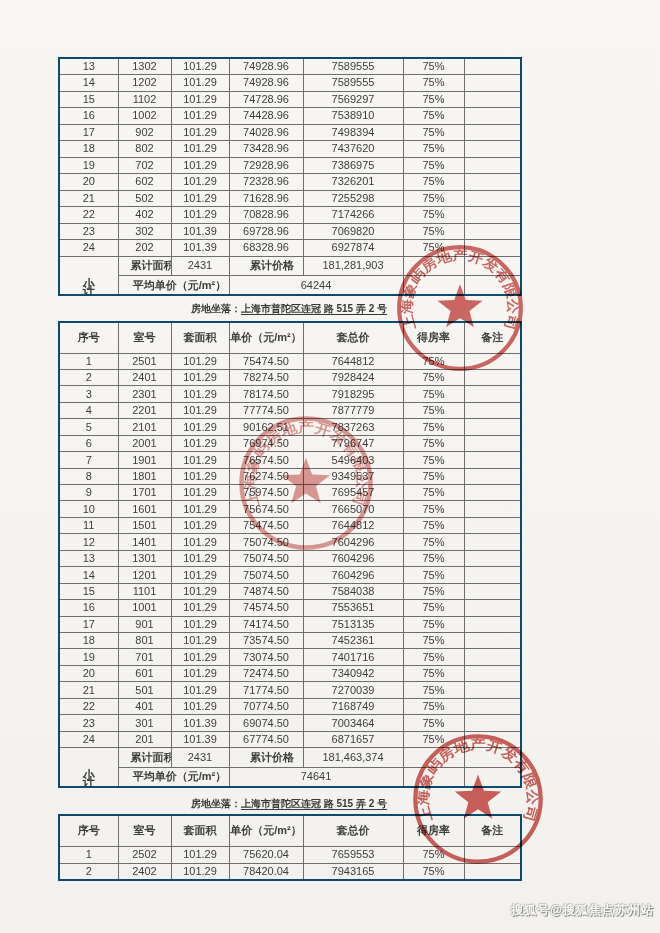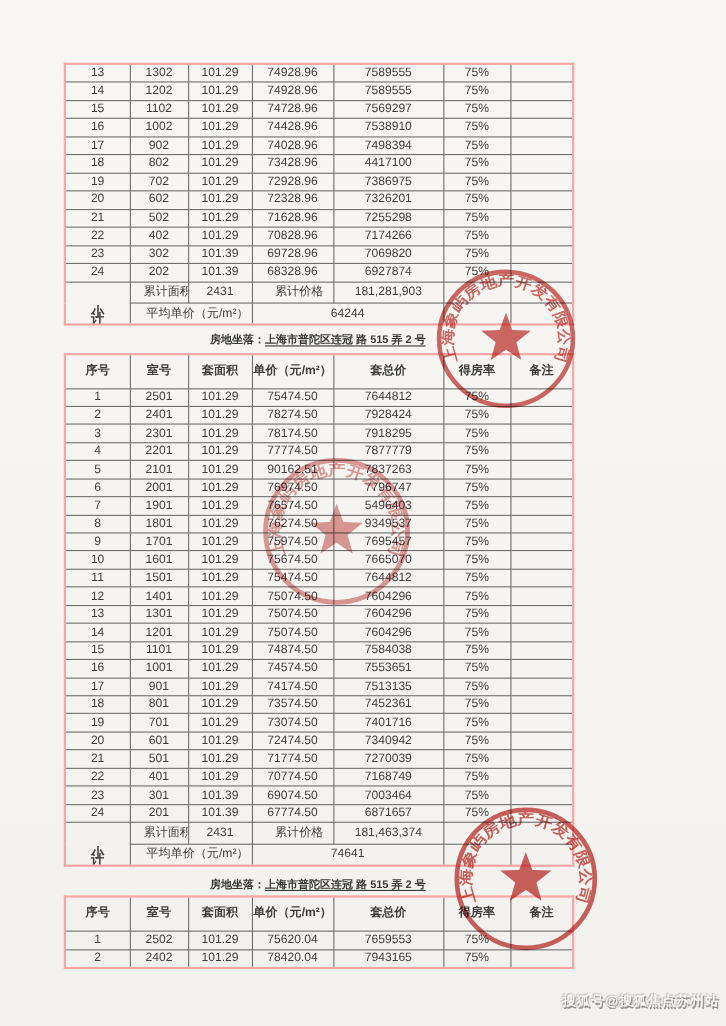--- a/index.html
+++ b/index.html
@@ -5,36 +5,36 @@
   html,body{margin:0;padding:0;}
   body{
     width:660px;height:933px;position:relative;overflow:hidden;
     background:linear-gradient(180deg,#f7f6f2 0%,#f5f4f0 60%,#f2f1ed 100%);
     font-family:"Liberation Sans","DejaVu Sans",sans-serif;
     color:#3d3d3d;
   }
   .abs{position:absolute;}
   table.doc{
     border-collapse:collapse;table-layout:fixed;
-    border:2px solid #fca5a5;
+    border:2px solid #0c4a6e;
     background:transparent;
   }
   table.doc td,table.doc th{
     border:1px solid #6e6e6e;
     font-size:11px;font-weight:400;text-align:center;vertical-align:middle;
     padding:0;line-height:1.15;color:#3d3d3d;overflow:hidden;white-space:nowrap;
   }
   table.doc th{font-weight:700;white-space:normal;line-height:1.2;}
   tbody.data tr{height:16.5px;}
   #table2 tbody.data tr{height:16.45px;}
   #table3 tbody.data tr{height:17px;}
   thead tr{height:31px;margin-top:44px;}
   tbody.sum tr{height:19.5px;}
   tbody.sum td{font-weight:400;}
-  tbody.sum td.lbl{font-weight:400;padding-left:12px;}
+  tbody.sum td.lbl{font-weight:700;padding-left:12px;}
   .vert{
     writing-mode:vertical-rl;text-orientation:upright;
     display:inline-block;line-height:1;letter-spacing:7px;font-weight:700;font-size:12px;
   }
   .addr-line{
     left:58px;width:462px;text-align:center;font-size:10px;font-weight:700;color:#383838;
   }
   .addr-line .addr{text-decoration:underline;text-underline-offset:2px;}
   .stamp{mix-blend-mode:multiply;pointer-events:none;}
   .watermark{
@@ -100,21 +100,21 @@
         <td>74028.96</td>
         <td>7498394</td>
         <td>75%</td>
         <td></td>
       </tr>
       <tr>
         <td>18</td>
         <td>802</td>
         <td>101.29</td>
         <td>73428.96</td>
-        <td>4417100</td>
+        <td>7437620</td>
         <td>75%</td>
         <td></td>
       </tr>
       <tr>
         <td>19</td>
         <td>702</td>
         <td>101.29</td>
         <td>72928.96</td>
         <td>7386975</td>
         <td>75%</td>

